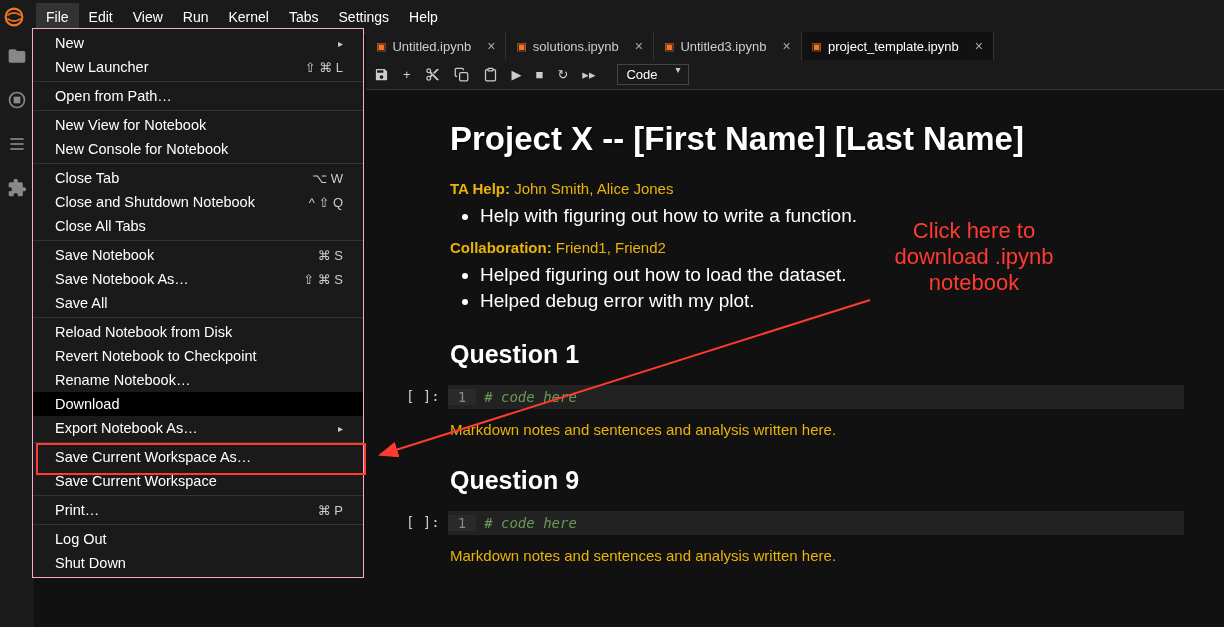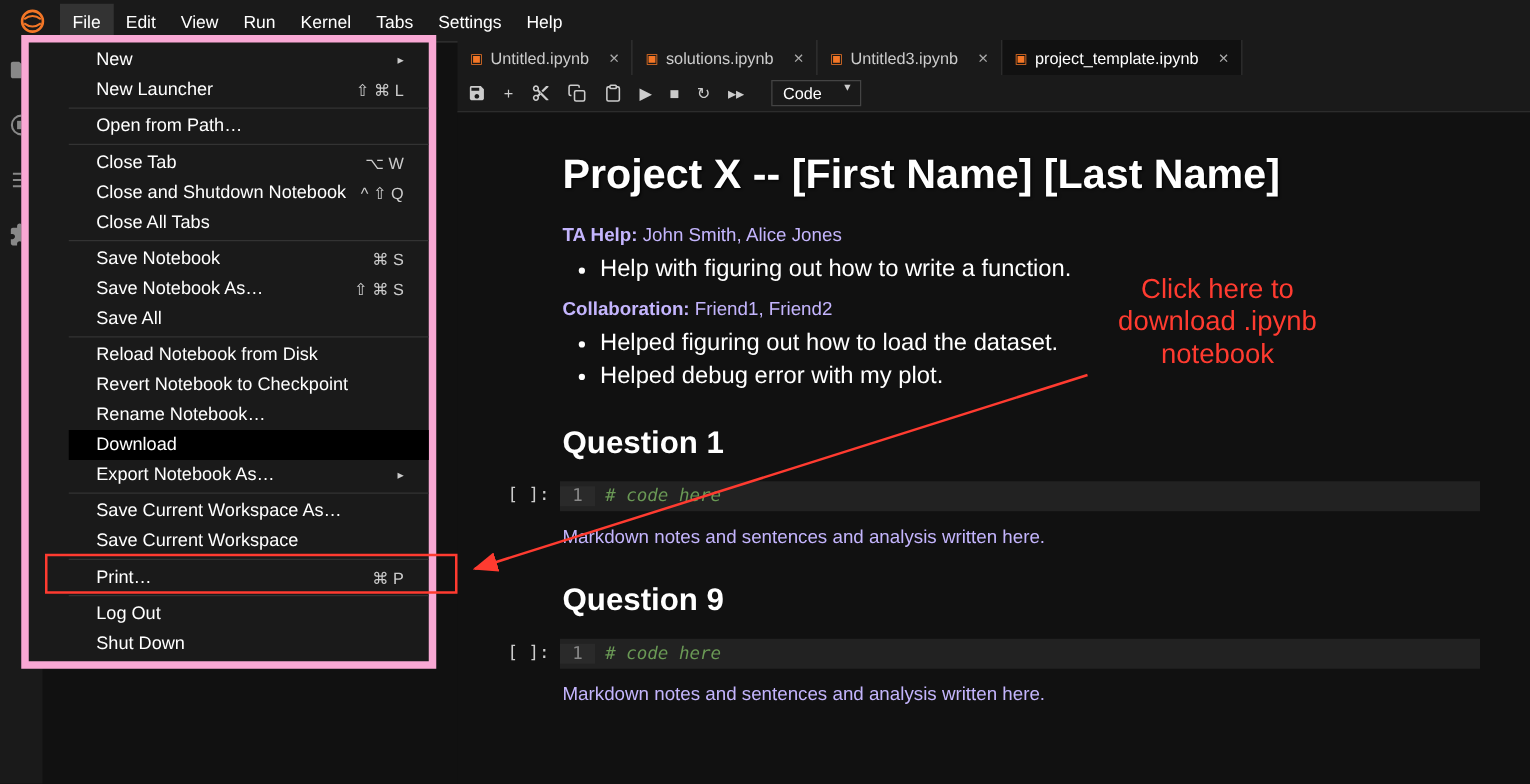--- a/index.html
+++ b/index.html
@@ -13,21 +13,21 @@
   position: relative;
 }
 
 
 .menubar {
   display: flex;
   align-items: center;
   height: 34px;
   background: #1a1a1a;
   border-bottom: 1px solid #333;
-  padding-left: 16px;
+  padding-left: 4px;
 }
 .logo {
   width: 20px;
   height: 20px;
   margin-right: 12px;
 }
 .menubar-item {
   padding: 0 10px;
   font-size: 14px;
   color: #ffffff;
@@ -56,27 +56,26 @@
 .activity-icon {
   width: 20px;
   height: 20px;
   color: #888;
   cursor: pointer;
 }
 
 
 .file-menu {
   position: absolute;
-  left: 17px;
+  left: 32px;
   top: 28px;
   width: 332px;
   background: #1a1a1a;
-  border: 6px solid #f9a8d4;
+  border: 1px solid #f9a8d4;
   z-index: 10;
-  padding-left: 32px;
 }
 .menu-group { border-bottom: 1px solid #333; padding: 2px 0; }
 .menu-group:last-child { border-bottom: none; }
 .menu-item {
   display: flex;
   align-items: center;
   justify-content: space-between;
   padding: 4px 20px 4px 22px;
   font-size: 14.5px;
   color: #ffffff;
@@ -191,21 +190,21 @@
   text-shadow: 1px 1px 2px rgba(0,0,0,0.9);
 }
 .notebook h2 {
   font-size: 25px;
   font-weight: bold;
   margin: 28px 0 16px 44px;
 }
 .notebook p {
   font-size: 15px;
   margin: 8px 0 8px 44px;
-  color: #c4b5fd;
+  color: #eab308;
 }
 .notebook ul {
   margin: 4px 0 12px 74px;
 }
 .notebook li {
   font-size: 19px;
   margin: 4px 0;
 }
 .bold { font-weight: bold; }
 
@@ -308,20 +307,28 @@
         <span class="menu-shortcut">⇧ ⌘ L</span>
       </div>
     </div>
     <div class="menu-group">
       <div class="menu-item">
         <span>Open from Path…</span>
       </div>
     </div>
     <div class="menu-group">
       <div class="menu-item">
+        <span>New View for Notebook</span>
+      </div>
+      <div class="menu-item">
+        <span>New Console for Notebook</span>
+      </div>
+    </div>
+    <div class="menu-group">
+      <div class="menu-item">
         <span>Close Tab</span>
         <span class="menu-shortcut">⌥ W</span>
       </div>
       <div class="menu-item">
         <span>Close and Shutdown Notebook</span>
         <span class="menu-shortcut">^ ⇧ Q</span>
       </div>
       <div class="menu-item">
         <span>Close All Tabs</span>
       </div>

